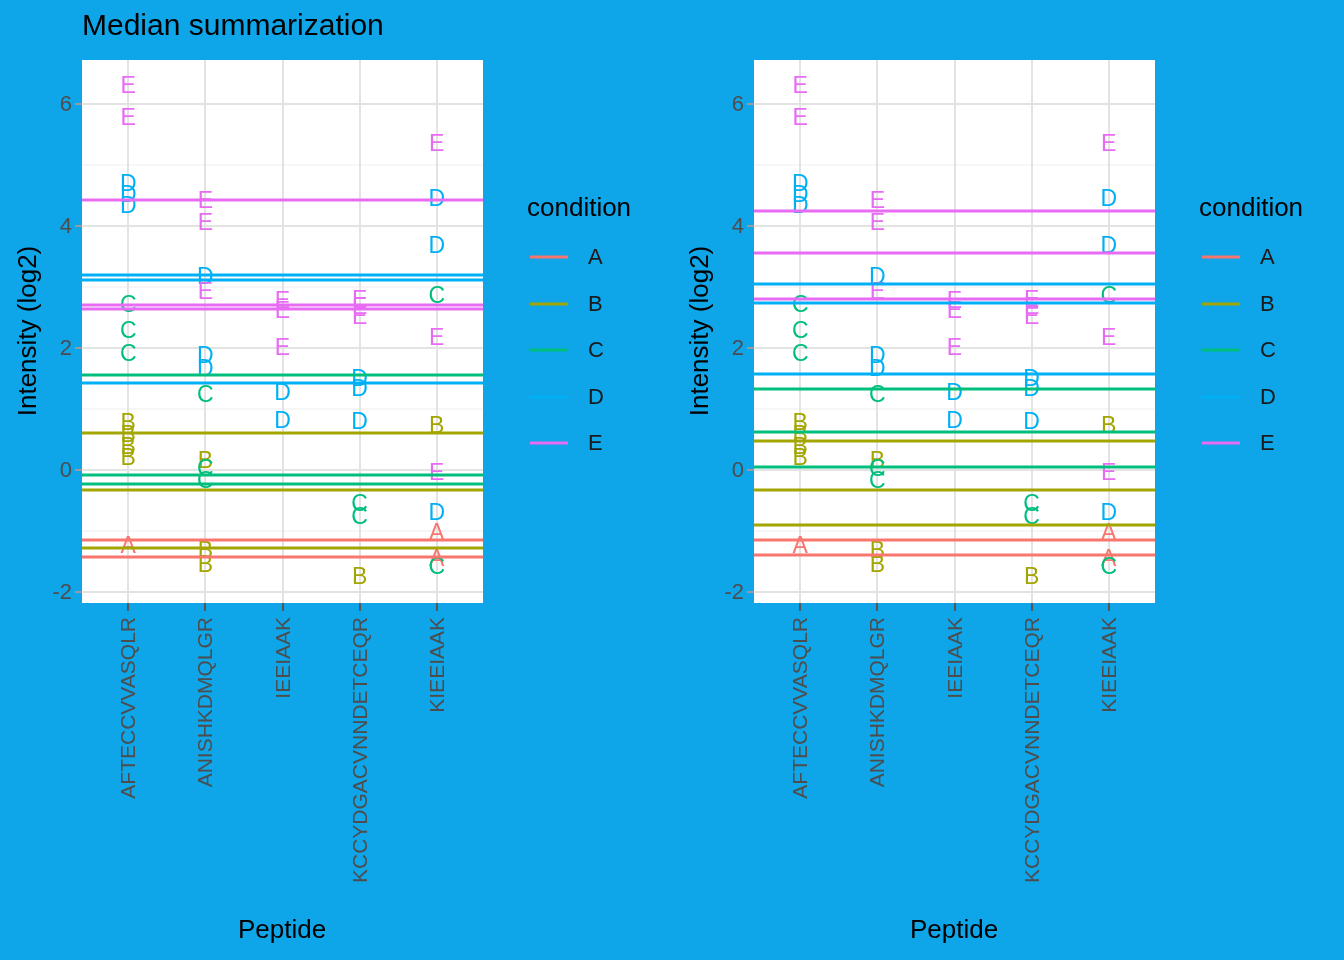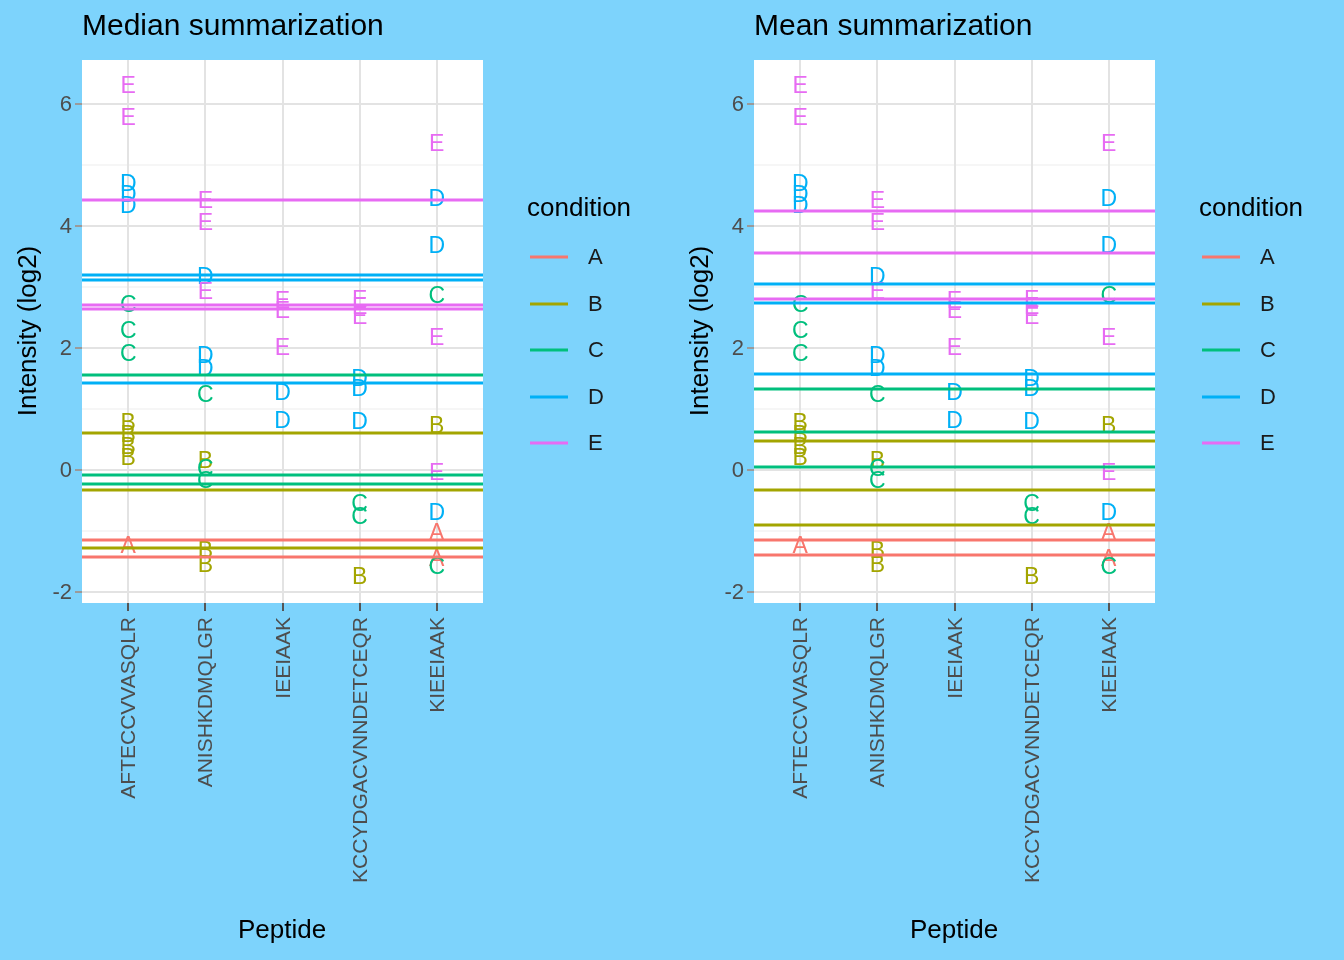--- a/index.html
+++ b/index.html
@@ -1,17 +1,17 @@
 <!DOCTYPE html>
 <html><head>
 <meta charset="utf-8">
 <style>
   html,body{margin:0;padding:0;background:#fff;}
   body{width:1344px;height:960px;overflow:hidden;font-family:"Liberation Sans","DejaVu Sans",sans-serif;position:relative;}
-  .figure{position:absolute;left:0;top:0;width:1344px;height:960px;background:#7dd3fc;}
+  .figure{position:absolute;left:0;top:0;width:1344px;height:960px;background:#0ea5e9;}
   .plot{position:absolute;top:0;width:672px;height:960px;}
   .plot-title{position:absolute;left:82px;top:8px;margin:0;font-size:30px;font-weight:400;color:#000;white-space:nowrap;}
   .y-axis-title{position:absolute;left:27px;top:331px;transform:translate(-50%,-50%) rotate(-90deg);font-size:26px;color:#000;white-space:nowrap;}
   .x-axis-title{position:absolute;left:282px;top:929px;transform:translate(-50%,-50%);font-size:26px;color:#000;}
   .panel{position:absolute;left:82px;top:60px;width:401px;height:543px;background:#fff;}
   .gl-h{position:absolute;left:0;width:100%;height:2px;background:#e3e3e3;transform:translateY(-50%);}
   .gl-h.minor{height:1px;background:#ededed;}
   .gl-v{position:absolute;top:0;height:100%;width:2px;background:#e3e3e3;transform:translateX(-50%);}
   .pt{position:absolute;transform:translate(-50%,-50%);font-size:23px;line-height:1;z-index:2;}
   .hl{position:absolute;left:0;width:100%;height:3px;transform:translateY(-50%);z-index:3;}
@@ -139,21 +139,20 @@
       <div class="legend-label" style="top: 304px;">B</div>
       <div class="legend-swatch" style="top: 350px; background: rgb(0, 191, 125);"></div>
       <div class="legend-label" style="top: 350px;">C</div>
       <div class="legend-swatch" style="top: 397px; background: rgb(0, 176, 246);"></div>
       <div class="legend-label" style="top: 397px;">D</div>
       <div class="legend-swatch" style="top: 443px; background: rgb(231, 107, 243);"></div>
       <div class="legend-label" style="top: 443px;">E</div>
     </section>
 
   <section class="plot" style="left:672px">
-    <h2 class="plot-title">Mean summarization</h2>
     <div class="y-axis-title">Intensity (log2)</div>
     <div class="panel">
         <div class="gl-h minor" style="top: 104.939px;"></div>
         <div class="gl-h minor" style="top: 226.962px;"></div>
         <div class="gl-h minor" style="top: 348.984px;"></div>
         <div class="gl-h minor" style="top: 471.007px;"></div>
         <div class="gl-h" style="top: 43.9281px;"></div>
         <div class="gl-h" style="top: 165.951px;"></div>
         <div class="gl-h" style="top: 287.973px;"></div>
         <div class="gl-h" style="top: 409.996px;"></div>

